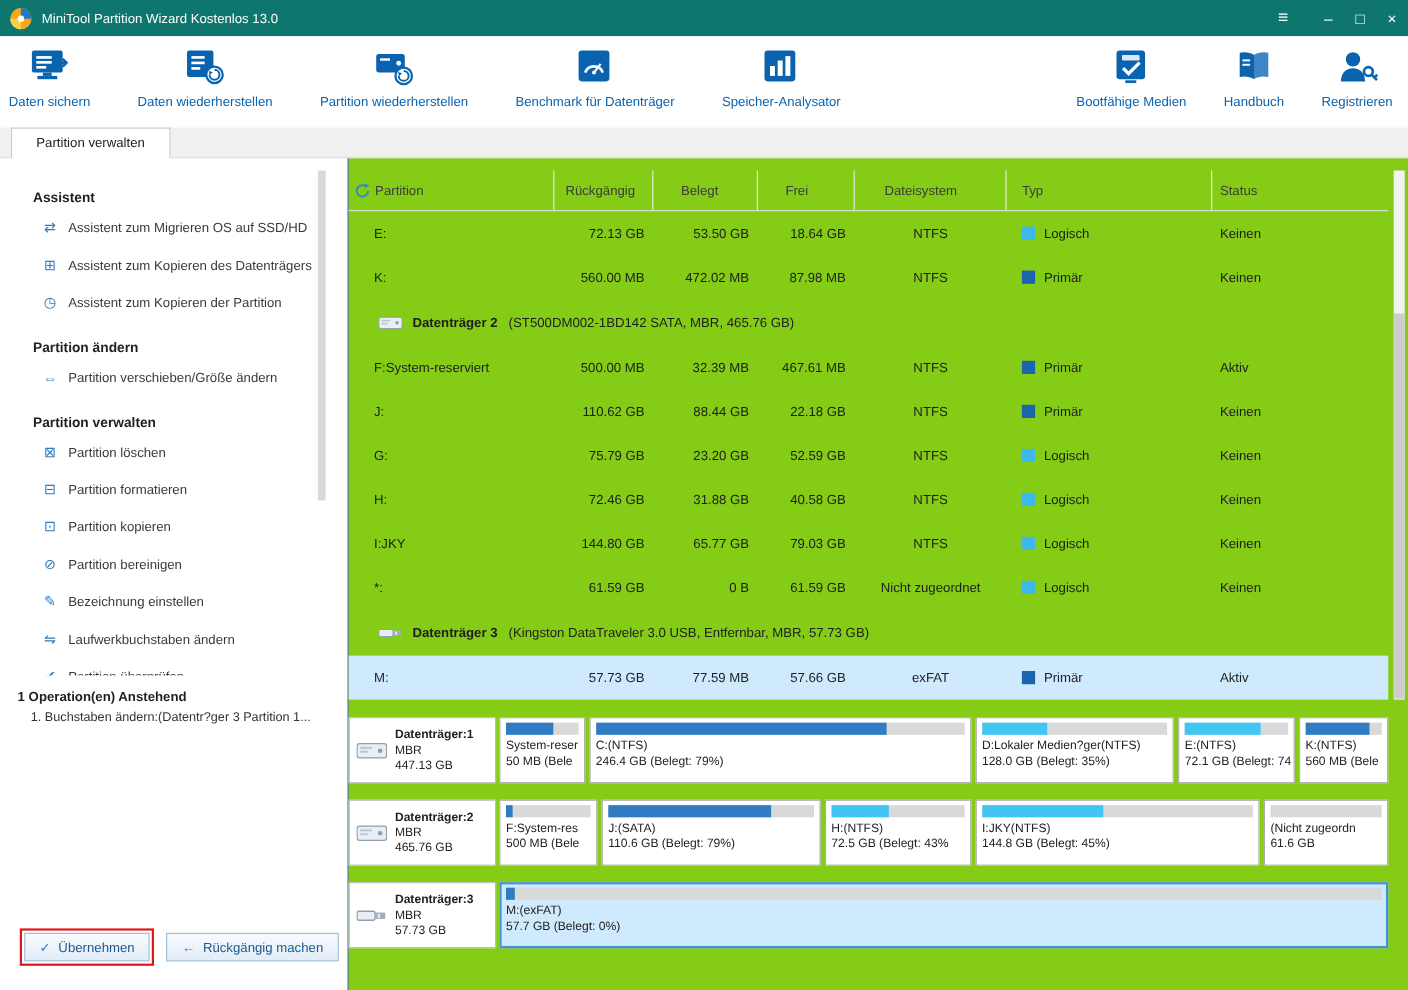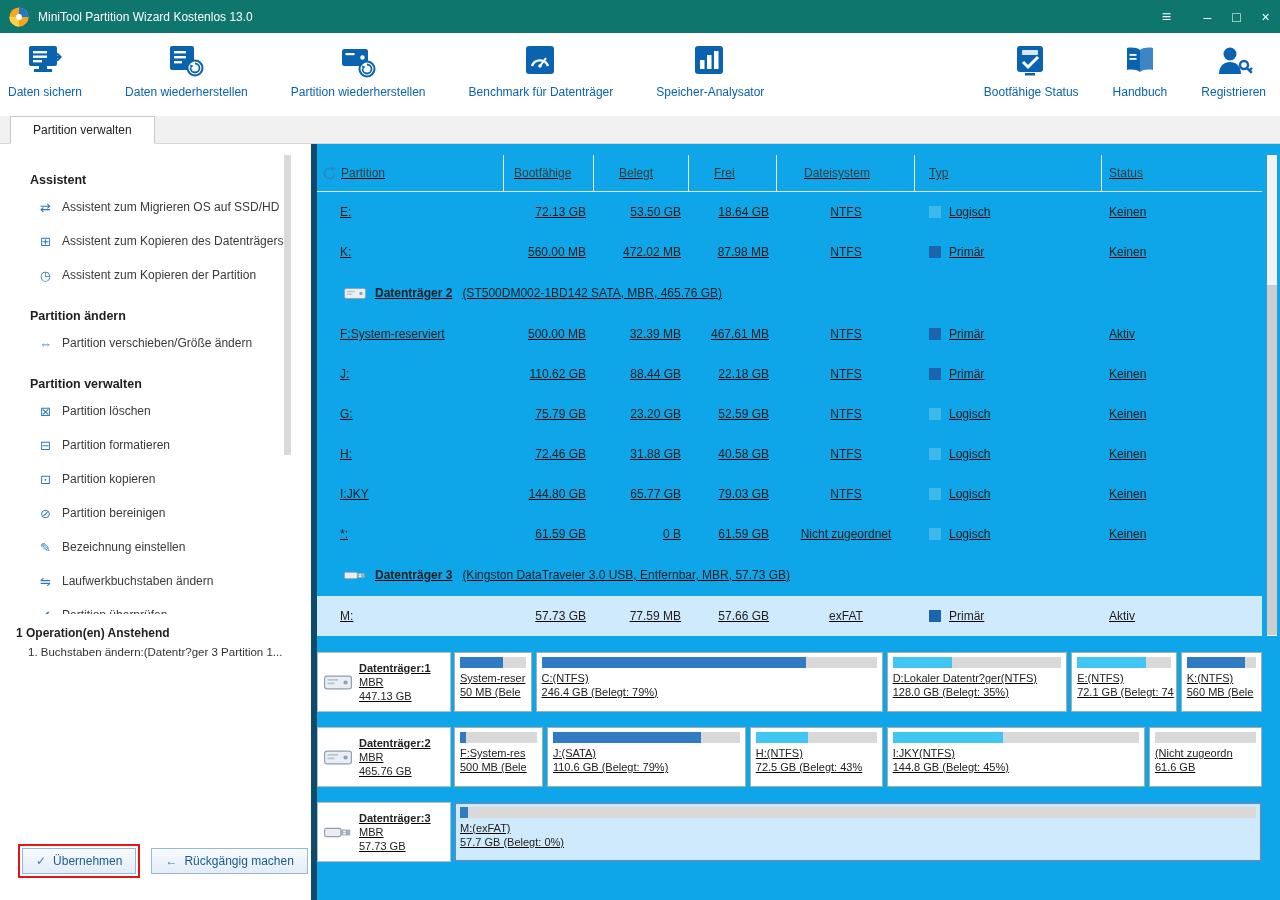--- a/index.html
+++ b/index.html
@@ -26,38 +26,38 @@
   .ticon svg { width:38px; height:36px; }
   .tlabel { font-size:12px; color:#0a63ae; margin-top:4px; white-space:nowrap; }
 
   
   .tabrow { flex:0 0 28px; background:#f0f0f0; display:flex; align-items:flex-end; padding-left:10px; border-bottom:1px solid #d8d8d8; }
   .tab { height:28px; margin-bottom:-1px; background:#fff; border:1px solid #c9c9c9; border-bottom:1px solid #fff;
     display:flex; align-items:center; padding:0 22px; font-size:12px; color:#222; }
 
   
   .main { flex:1; display:flex; min-height:0; }
-  .sidebar { flex:0 0 317px; border-right:6px solid #0c4a6e; display:flex; flex-direction:column; position:relative; background:#fff; }
+  .sidebar { flex:0 0 317px; border-right:1px solid #0c4a6e; display:flex; flex-direction:column; position:relative; background:#fff; }
   .side-scroll { height:470px; overflow:hidden; padding-top:26px; }
   .side-title { font-size:12.5px; font-weight:bold; color:#1f1f1f; padding-left:30px; height:20px; display:flex; align-items:center; }
   .side-title:not(:first-child) { margin-top:14px; }
   .side-item { height:34px; display:flex; align-items:center; padding-left:37px; font-size:12px; color:#3a3a3a; cursor:default; }
   .sicon { width:17px; margin-right:8px; color:#2e7cc0; font-size:13px; text-align:center; flex:none; }
   .side-scrollbar { position:absolute; right:20px; top:11px; width:7px; height:300px; background:#d9d9d9; }
   .pending { padding:12px 0 0 16px; }
   .pending-title { font-size:12px; font-weight:bold; color:#1f1f1f; }
   .pending-item { font-size:11.5px; color:#333; padding:6px 8px 0 12px; white-space:nowrap; overflow:hidden; }
   .side-buttons { margin-top:auto; display:flex; gap:15px; padding:0 0 26px 22px; }
   .btn { height:26px; display:inline-flex; align-items:center; gap:7px; padding:0 13px; font-size:12px; color:#1b5a8e;
     background:linear-gradient(#f7fbff,#e2ecf7); border:1px solid #98b8d6; cursor:default; white-space:nowrap; }
   .btn .bicon { color:#2e7cc0; font-weight:bold; }
   .btn.apply { outline:2px solid #df1717; outline-offset:2px; }
 
   
-  .content { flex:1; display:flex; flex-direction:column; min-width:0; position:relative; background:#0ea5e9;text-decoration:underline; }
+  .content { flex:1; display:flex; flex-direction:column; min-width:0; position:relative; background:#84cc16; }
   .table-area { flex:0 0 492px; padding:11px 18px 0 0; position:relative; }
   .prow { display:grid; grid-template-columns:187px 90px 95px 88px 138px 187px auto; align-items:center; height:40px;
     font-size:12px; color:#1e1e1e; }
   .prow.header { height:37px; border-bottom:1px solid #e2e2e2; color:#3c3c3c; }
   .hcell { height:100%; display:flex; align-items:center; border-right:1px solid #ededed; }
   .hcell:last-child { border-right:none; }
   .h0 { padding-left:5px; }
   .h0 .hlabel { margin-left:4px; }
   .h1 { padding-left:10px; } .h2 { padding-left:25px; } .h3 { padding-left:25px; }
   .h4 { padding-left:27px; } .h5 { padding-left:14px; } .h6 { padding-left:7px; }
@@ -194,21 +194,21 @@
     <div class="toolbar-right">
         <div class="tool-item">
           <span class="ticon">
             <svg viewBox="0 0 38 36">
               <rect x="5" y="3" width="26" height="26" rx="3" fill="#0a63ae"></rect>
               <rect x="10" y="7" width="16" height="5" rx="1" fill="#fff" opacity="0.85"></rect>
               <path d="M11 19l5 5 10-10" stroke="#fff" stroke-width="3" fill="none"></path>
               <rect x="13" y="30" width="10" height="2.5" fill="#0a63ae"></rect>
             </svg>
           </span>
-          <span class="tlabel">Bootfähige Status</span>
+          <span class="tlabel">Bootfähige Medien</span>
         </div>
         <div class="tool-item">
           <span class="ticon">
             <svg viewBox="0 0 38 36">
               <path d="M19 7c-3-2.5-9-3-13-2v22c4-1 10-.5 13 2z" fill="#0a63ae"></path>
               <path d="M19 7c3-2.5 9-3 13-2v22c-4-1-10-.5-13 2z" fill="#3d86c6"></path>
               <rect x="8.5" y="11" width="7" height="1.8" fill="#fff"></rect>
               <rect x="8.5" y="15" width="7" height="1.8" fill="#fff"></rect>
             </svg>
           </span>
@@ -308,21 +308,21 @@
         <div class="prow header">
             <div class="hcell h0">
               <span class="refresh-icon">
                 <svg viewBox="0 0 16 16">
                   <path d="M13.5 8a5.5 5.5 0 1 1-2.1-4.3" fill="none" stroke="#2f86c6" stroke-width="1.8"></path>
                   <path d="M10.6.6l4 2.5-4.4 1.9z" fill="#2f86c6"></path>
                 </svg>
               </span>
               <span class="hlabel">Partition</span>
             </div>
-            <div class="hcell h1">Bootfähige</div>
+            <div class="hcell h1">Rückgängig</div>
             <div class="hcell h2">Belegt</div>
             <div class="hcell h3">Frei</div>
             <div class="hcell h4">Dateisystem</div>
             <div class="hcell h5">Typ</div>
             <div class="hcell h6">Status</div>
           </div>
         <div>
             <div class="prow datarow">
               <div class="cell c-part">E:</div>
               <div class="cell c-num">72.13 GB</div>
@@ -489,21 +489,21 @@
                 <div class="dbar">
                   <div class="dfill" style="width: 79%; background: rgb(47, 124, 196);"></div>
                 </div>
                 <div class="dl1">C:(NTFS)</div>
                 <div class="dl2">246.4 GB (Belegt: 79%)</div>
               </div>
               <div class="dblock" style="flex: 180 1 0%;">
                 <div class="dbar">
                   <div class="dfill" style="width: 35%; background: rgb(65, 198, 243);"></div>
                 </div>
-                <div class="dl1">D:Lokaler Datentr?ger(NTFS)</div>
+                <div class="dl1">D:Lokaler Medien?ger(NTFS)</div>
                 <div class="dl2">128.0 GB (Belegt: 35%)</div>
               </div>
               <div class="dblock" style="flex: 100 1 0%;">
                 <div class="dbar">
                   <div class="dfill" style="width: 74%; background: rgb(65, 198, 243);"></div>
                 </div>
                 <div class="dl1">E:(NTFS)</div>
                 <div class="dl2">72.1 GB (Belegt: 74</div>
               </div>
               <div class="dblock" style="flex: 74 1 0%;">

